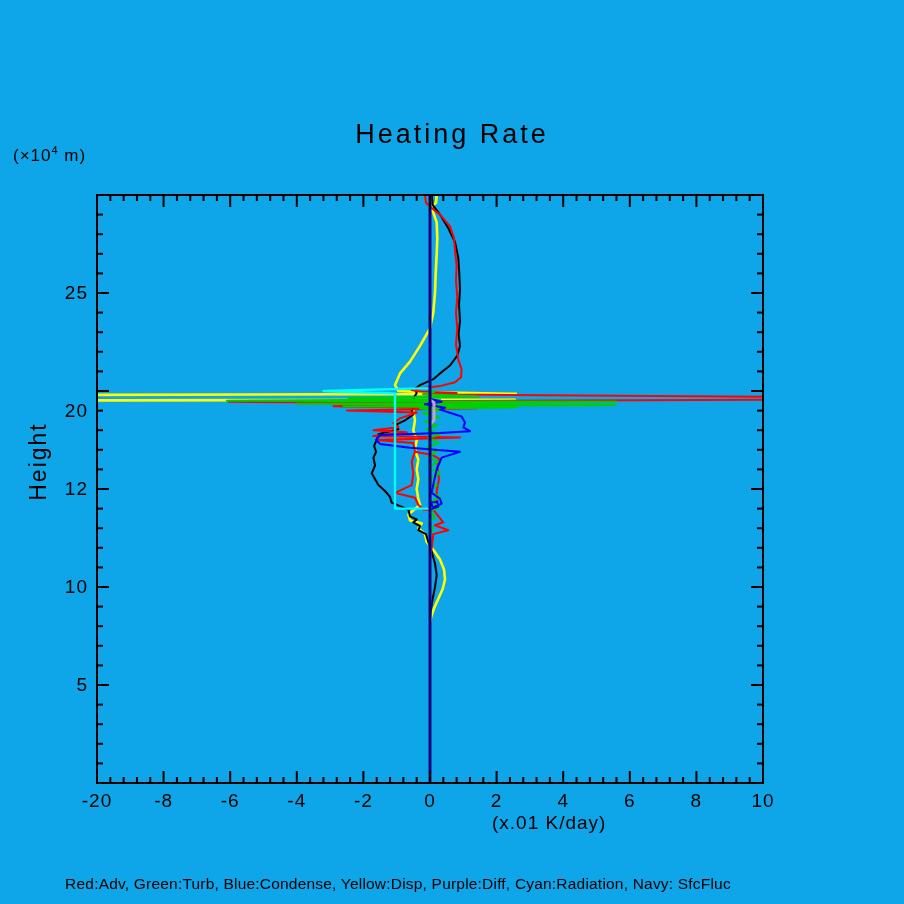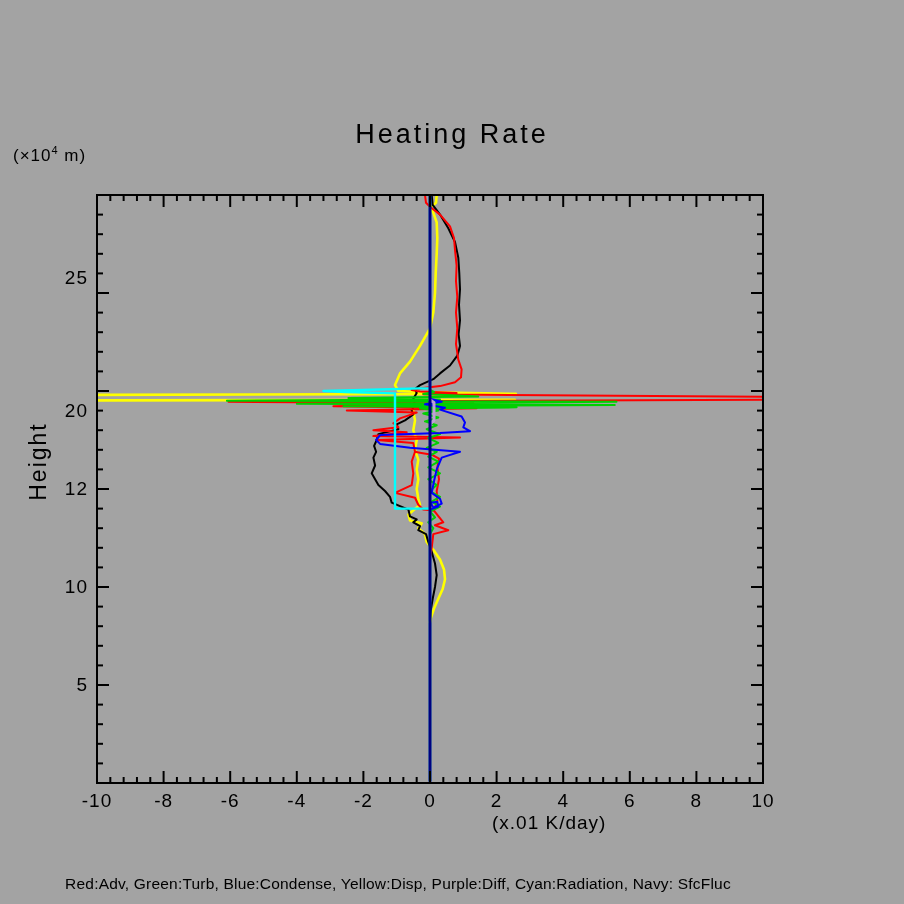--- a/index.html
+++ b/index.html
@@ -1,16 +1,16 @@
 <!DOCTYPE html>
 <html><head>
 <meta charset="utf-8">
 <style>
   html,body{margin:0;padding:0;background:#ffffff;}
-  #page{position:relative;width:904px;height:904px;background:#a3a3a3;overflow:hidden;
+  #page{position:relative;width:904px;height:904px;background:#0ea5e9;overflow:hidden;
         font-family:"Liberation Sans",sans-serif;color:#000;}
   #plot-svg{position:absolute;left:0;top:0;}
   .title{position:absolute;left:0;top:119px;width:904px;text-align:center;
          font-size:27px;letter-spacing:3px;color:#000;}
   .y-unit{position:absolute;left:13px;top:144px;font-size:17px;letter-spacing:1px;}
   .y-unit sup{font-size:11px;}
   .y-title{position:absolute;left:-212px;top:448px;width:500px;text-align:center;
            font-size:23px;letter-spacing:2px;transform:rotate(-90deg);transform-origin:center;}
   .x-unit{position:absolute;left:492px;top:812px;width:300px;
           font-size:19px;letter-spacing:1px;}
@@ -203,32 +203,32 @@
 
   <div class="y-unit"><span>(×10</span><sup>4</sup><span> m)</span></div>
 
   <div class="y-title">Height</div>
 
   <div class="x-unit">(x.01 K/day)</div>
 
   <div class="legend">Red:Adv, Green:Turb, Blue:Condense, Yellow:Disp, Purple:Diff, Cyan:Radiation, Navy: SfcFluc</div>
 
   <div id="xticks">
-      <div class="xtick-label" style="left: 97px;">-10</div>
+      <div class="xtick-label" style="left: 97px;">-20</div>
       <div class="xtick-label" style="left: 163.6px;">-8</div>
       <div class="xtick-label" style="left: 230.2px;">-6</div>
       <div class="xtick-label" style="left: 296.8px;">-4</div>
       <div class="xtick-label" style="left: 363.4px;">-2</div>
       <div class="xtick-label" style="left: 430px;">0</div>
       <div class="xtick-label" style="left: 496.6px;">2</div>
       <div class="xtick-label" style="left: 563.2px;">4</div>
       <div class="xtick-label" style="left: 629.8px;">6</div>
       <div class="xtick-label" style="left: 696.4px;">8</div>
       <div class="xtick-label" style="left: 763px;">10</div>
     </div>
   <div id="yticks">
       <div class="ytick-label" style="top: 673px;">5</div>
       <div class="ytick-label" style="top: 575px;">10</div>
       <div class="ytick-label" style="top: 477px;">12</div>
       <div class="ytick-label" style="top: 379px; margin-top: 20px;">20</div>
-      <div class="ytick-label" style="top: 266px;">25</div>
+      <div class="ytick-label" style="top: 281px;">25</div>
     </div>
 </div>
 
 </body></html>

